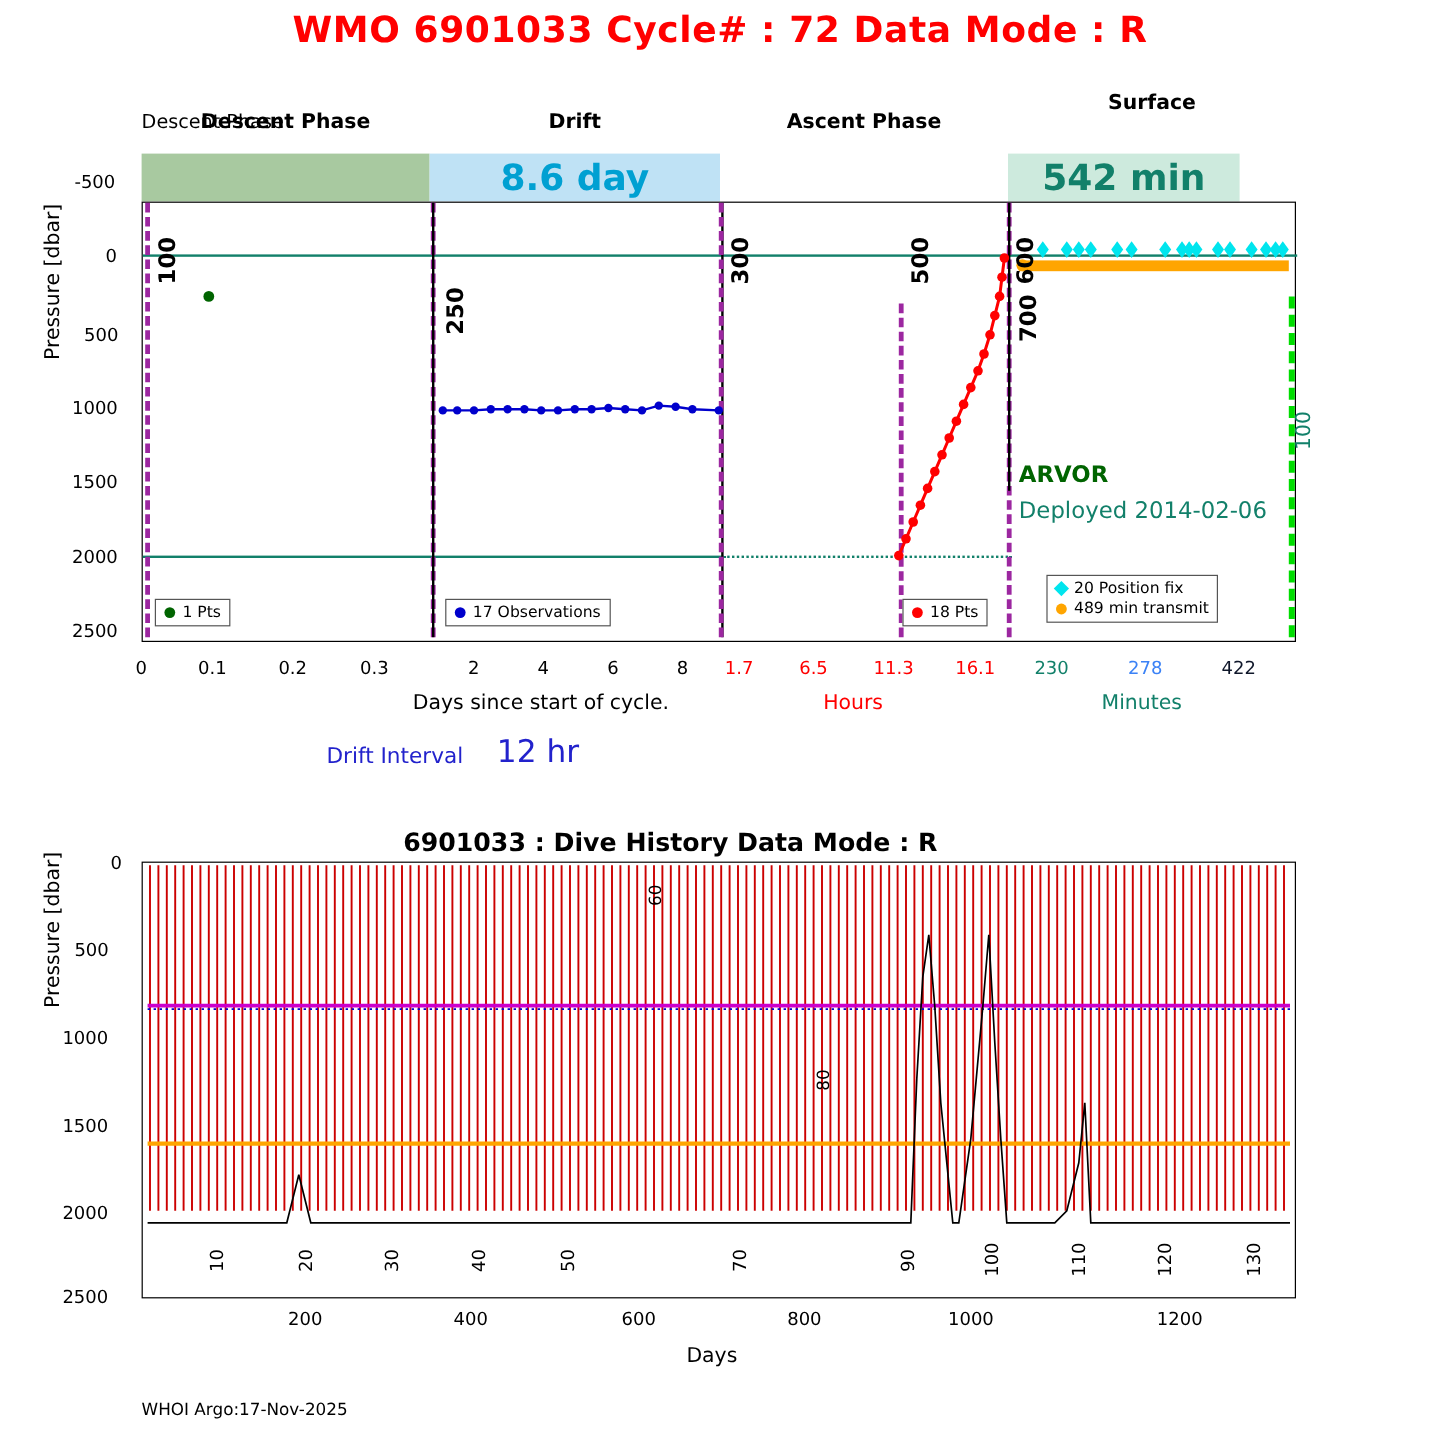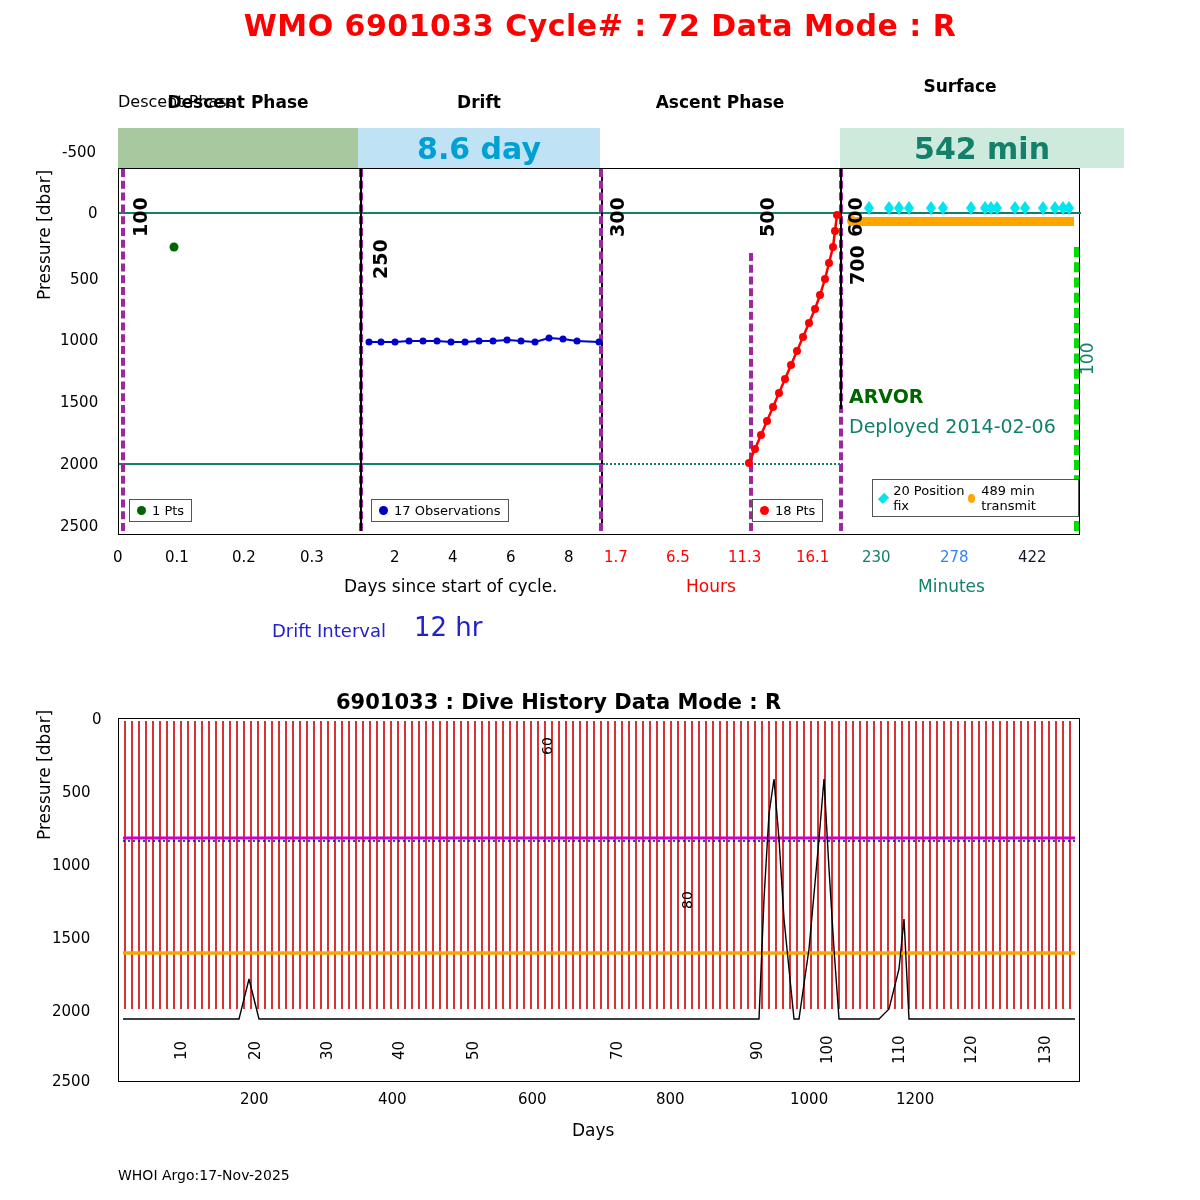--- a/index.html
+++ b/index.html
@@ -56,21 +56,21 @@
   <div class="abs" id="main-title">WMO 6901033   Cycle# : 72   Data Mode : R</div>
 
   <div class="abs" style="left:118px;top:92px;width:240px;">Descent Phase</div>
   <div class="abs phase-head" style="left:118px;top:92px;width:240px;">Descent Phase</div>
   <div class="abs phase-head" style="left:358px;top:92px;width:242px;">Drift</div>
   <div class="abs phase-head" style="left:600px;top:92px;width:240px;">Ascent Phase</div>
   <div class="abs phase-head" style="left:840px;top:76px;width:240px;">Surface</div>
 
   <div class="abs phase-band" style="left:118px;top:128px;width:240px;background:#a8c9a0;color:#000;"></div>
   <div class="abs phase-band" style="left:358px;top:128px;width:242px;background:#bfe2f5;color:#00a0d2;">8.6 day</div>
-  <div class="abs phase-band" style="left:840px;top:128px;width:284px;background:#cdeadd;color:#12806a;">542 min</div>
+  <div class="abs phase-band" style="left:840px;top:128px;width:193px;background:#cdeadd;color:#12806a;">542 min</div>
 
   <div class="abs" style="left:34px;top:300px;">
     <span class="rot ylabel" style="display:inline-block;">Pressure [dbar]</span>
   </div>
 
   <div class="abs tick" style="left:62px;top:143px;">-500</div>
   <div class="abs tick" style="left:88px;top:204px;">0</div>
   <div class="abs tick" style="left:70px;top:270px;">500</div>
   <div class="abs tick" style="left:60px;top:331px;">1000</div>
   <div class="abs tick" style="left:60px;top:393px;">1500</div>
@@ -194,21 +194,21 @@
         <span>1 Pts</span>
       </div>
       <div class="legendbox" style="left:252px;top:330px;">
         <span class="dot" style="background:#0000cc;"></span>
         <span>17 Observations</span>
       </div>
       <div class="legendbox" style="left:633px;top:330px;">
         <span class="dot" style="background:#ff0000;"></span>
         <span>18 Pts</span>
       </div>
-      <div class="legendbox" style="left:753px;top:310px;flex-direction:row;align-items:flex-start;gap:2px;">
+      <div class="legendbox" style="left:753px;top:310px;flex-direction:column;align-items:flex-start;gap:2px;text-align:center;">
         <span class="row">
           <span class="diamond" style="background:#00e5ee;"></span>
           <span>20 Position fix</span>
         </span>
         <span class="row">
           <span class="dot" style="background:#ffa500;"></span>
           <span>489 min transmit</span>
         </span>
       </div>
 
@@ -445,19 +445,19 @@
   </div>
   <div class="abs" style="left:1036px;top:1020px;">
     <span class="rot" style="display:inline-block;position:absolute;top:44px;left:0;font-size:15px;">130</span>
   </div>
 
   <div class="abs tick" style="left:240px;top:1090px;">200</div>
   <div class="abs tick" style="left:378px;top:1090px;">400</div>
   <div class="abs tick" style="left:518px;top:1090px;">600</div>
   <div class="abs tick" style="left:656px;top:1090px;">800</div>
   <div class="abs tick" style="left:790px;top:1090px;">1000</div>
-  <div class="abs tick" style="left:896px;top:1090px;">1200</div>
+  <div class="abs tick" style="left:964px;top:1090px;">1200</div>
 
   <div class="abs axis-lab" style="left:572px;top:1120px;">Days</div>
 
   <div class="abs" id="footer">WHOI Argo:17-Nov-2025</div>
 
 </div>
 
 </body></html>

